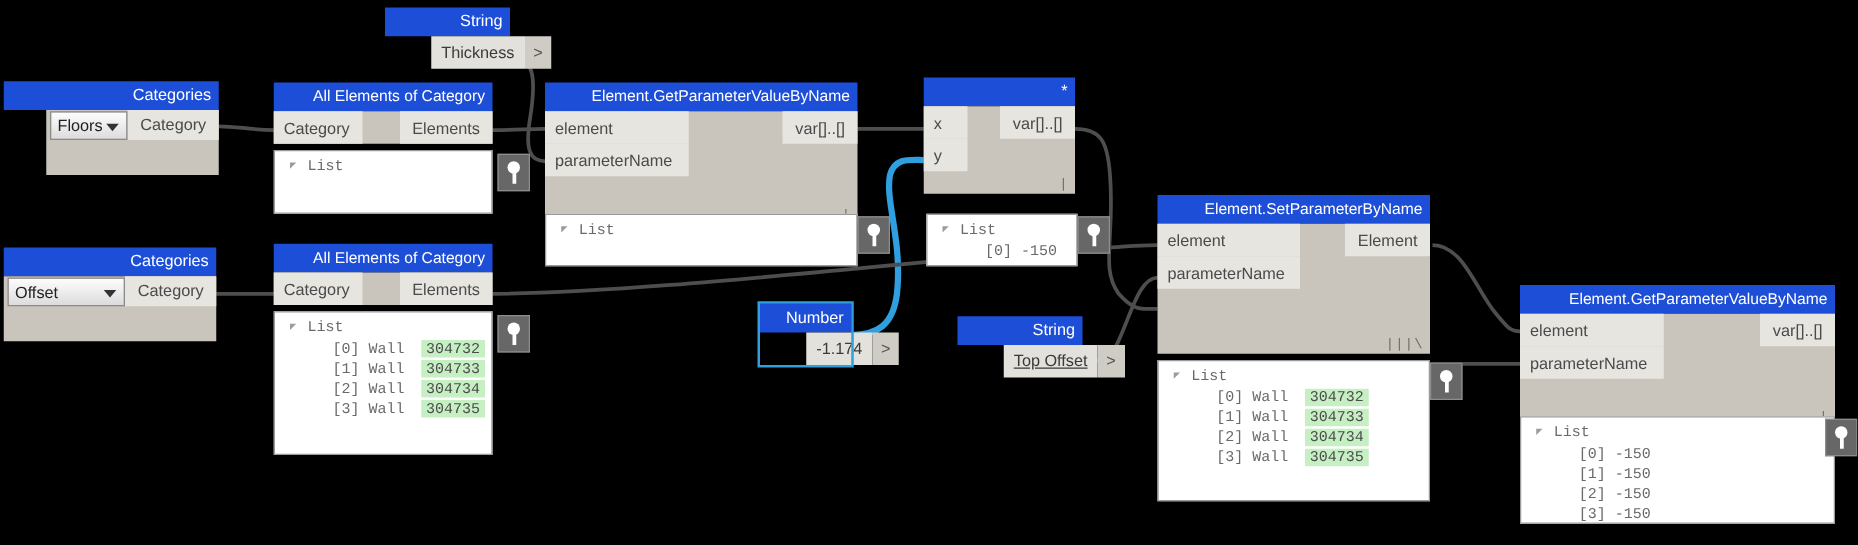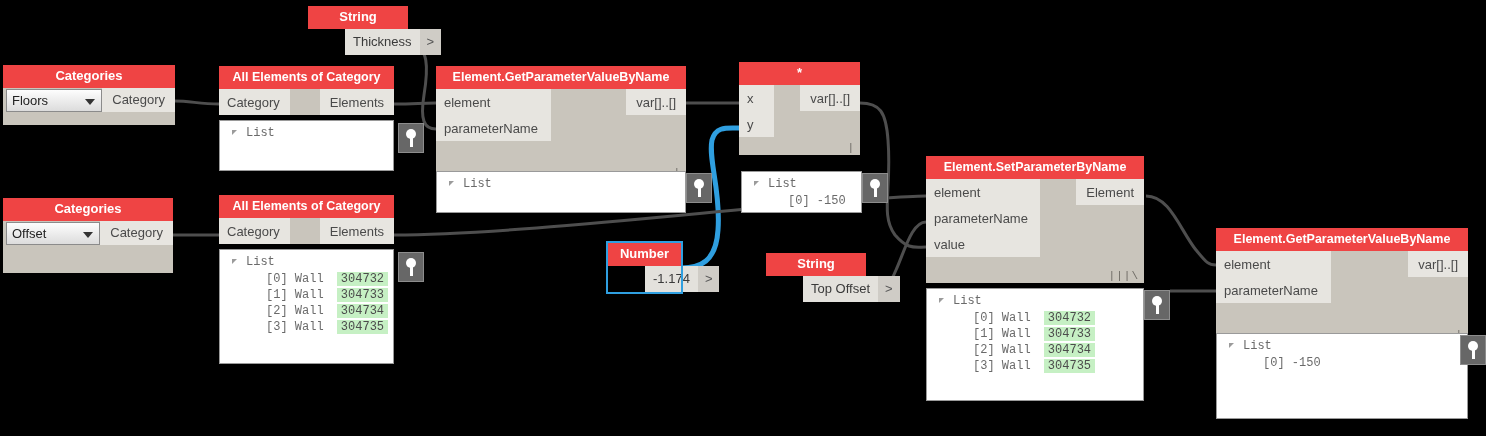--- a/index.html
+++ b/index.html
@@ -6,23 +6,23 @@
   #canvas{
     position:relative;
     width:1486px;height:436px;
     background:#000000;
     overflow:hidden;
     font-family:"Liberation Sans", sans-serif;
   }
   
   .node{position:absolute;box-sizing:border-box;}
   .node-header{
-    background:#ef4444;color:#ffffff;
-    font-size:13px;font-weight:bold;
-    text-align:center;
+    background:#1d4ed8;color:#ffffff;
+    font-size:13px;font-weight:normal;
+    text-align:right;
     padding:4px 6px 5px 6px;
     line-height:14px;
     white-space:nowrap;
     box-sizing:border-box;
   }
   .node-body{
     background:#c9c5bc;
     position:relative;
     box-sizing:border-box;
   }
@@ -130,21 +130,21 @@
   <div class="node" style="left:308px;top:6px;width:100px;">
     <div class="node-header">String</div>
     <div class="mini-row">
       <div class="mini-val" style="flex:1;">Thickness</div>
       <div class="mini-out" style="width:26px;">&gt;</div>
     </div>
   </div>
 
   <div class="node" style="left:3px;top:65px;width:172px;">
     <div class="node-header">Categories</div>
-    <div class="node-body" style="height:37px;">
+    <div class="node-body" style="height:52px;margin-left:34px;">
       <div class="port-row" style="height:24px;">
         <div class="dd" style="width:100px;margin:1px 0 0 3px;">
           <span>Floors</span>
           <span class="dd-arrow"></span>
         </div>
         <div class="spacer"></div>
         <div class="port-out" style="padding-top:2px;">Category</div>
       </div>
     </div>
   </div>
@@ -273,39 +273,38 @@
     <div class="node-header">Number</div>
     <div class="mini-row">
       <div class="mini-val" style="flex:1;">-1.174</div>
       <div class="mini-out" style="width:26px;">&gt;</div>
     </div>
   </div>
 
   <div class="node" style="left:766px;top:253px;width:100px;">
     <div class="node-header">String</div>
     <div class="mini-row">
-      <div class="mini-val" style="flex:1;">Top Offset</div>
+      <div class="mini-val" style="flex:1;text-decoration:underline;">Top Offset</div>
       <div class="mini-out" style="width:26px;">&gt;</div>
     </div>
   </div>
 
   <div class="node" style="left:926px;top:156px;width:218px;">
     <div class="node-header" style="font-size:12.5px;">Element.SetParameterByName</div>
     <div class="node-body" style="height:104px;">
       <div class="port-row">
         <div class="port-in" style="width:114px;">element</div>
         <div class="spacer"></div>
         <div class="port-out">Element</div>
       </div>
       <div class="port-row">
         <div class="port-in" style="width:114px;">parameterName</div>
         <div class="spacer"></div>
       </div>
       <div class="port-row">
-        <div class="port-in" style="width:114px;">value</div>
         <div class="spacer"></div>
       </div>
       <div class="lacing">|||\</div>
     </div>
   </div>
   <div class="preview" style="left:926px;top:288px;width:218px;height:113px;">
     <div class="pv-head">
       <span class="pv-caret"></span>
       <span>List</span>
     </div>
@@ -349,16 +348,28 @@
   </div>
   <div class="preview" style="left:1216px;top:333px;width:252px;height:86px;">
     <div class="pv-head">
       <span class="pv-caret"></span>
       <span>List</span>
     </div>
     <div class="pv-row">
       <span>[0]</span>
       <span>-150</span>
     </div>
+    <div class="pv-row">
+      <span>[1]</span>
+      <span>-150</span>
+    </div>
+    <div class="pv-row">
+      <span>[2]</span>
+      <span>-150</span>
+    </div>
+    <div class="pv-row">
+      <span>[3]</span>
+      <span>-150</span>
+    </div>
   </div>
   <div class="pin" style="left:1460px;top:335px;"></div>
 
 </div>
 
 </body></html>

